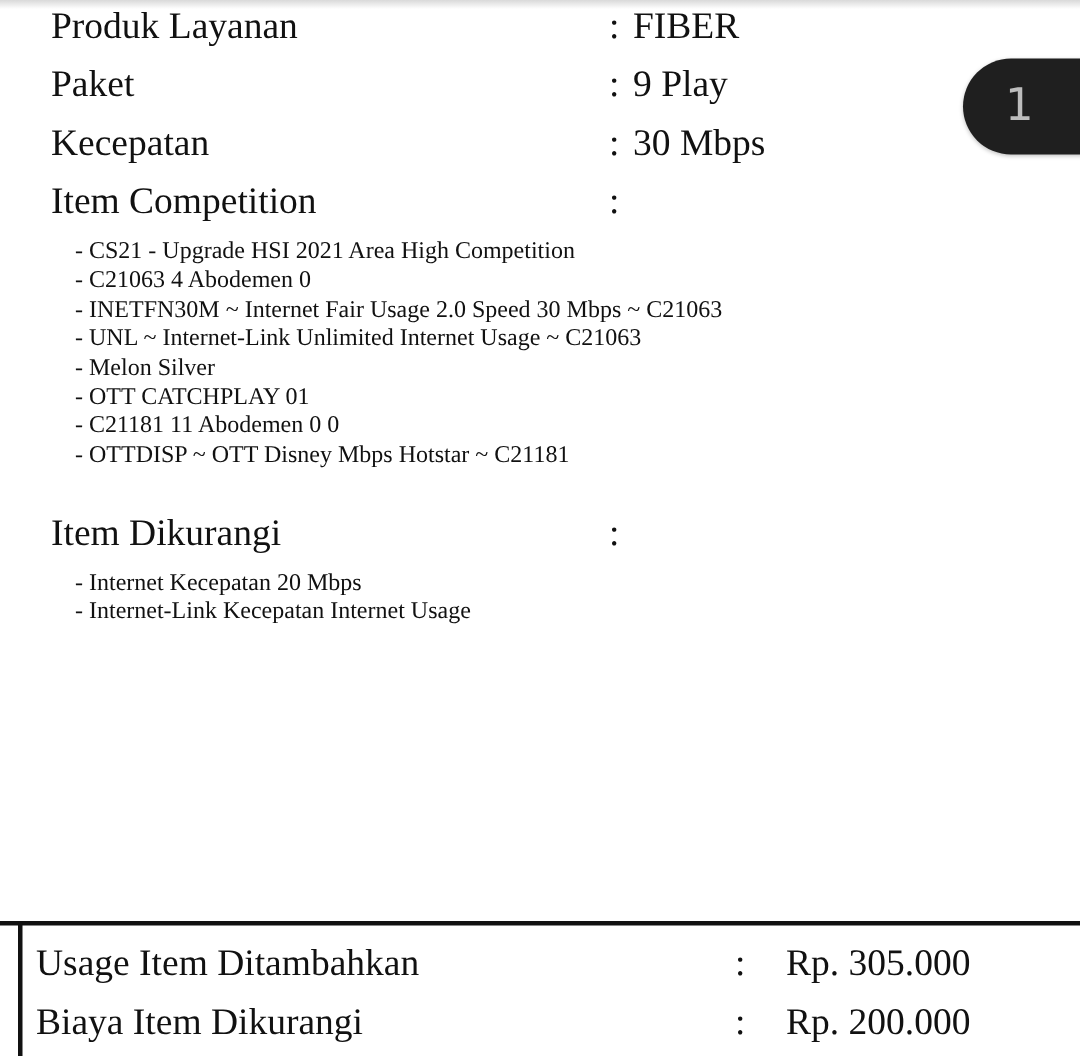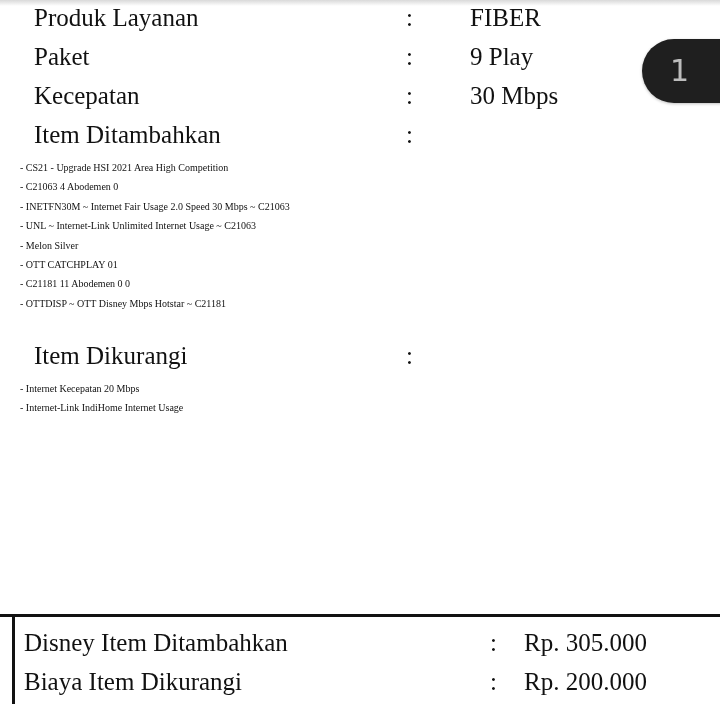--- a/index.html
+++ b/index.html
@@ -11,23 +11,23 @@
     .top-shadow {
       position: absolute; left: 0; top: 0; width: 720px; height: 6px;
       background: linear-gradient(#d9d9d9, rgba(255,255,255,0));
     }
     .row {
       position: absolute; left: 34px; font-size: 25px; line-height: 30px;
       white-space: nowrap;
     }
     .row .label { position: absolute; left: 0; top: 0; text-align: center; }
     .row .colon { position: absolute; left: 372px; top: 0; }
-    .row .value { position: absolute; left: 388px; top: 0; margin-left: 48px; }
+    .row .value { position: absolute; left: 388px; top: 0; }
     .list {
-      position: absolute; left: 20px; font-size: 10px; line-height: 19.4px;
+      position: absolute; left: 50px; font-size: 16px; line-height: 19.4px;
       margin: 0; padding: 0; list-style: none; white-space: nowrap;
     }
     .badge {
       position: absolute; left: 642px; top: 39px; width: 90px; height: 64px;
       background: #1f1f1f; border-radius: 32px 0 0 32px;
       color: #bdbdbd; font-family: "DejaVu Sans", "Liberation Sans", sans-serif;
       font-size: 30px; line-height: 64px; padding-left: 28px; box-sizing: border-box;
       box-shadow: 0 1px 3px rgba(0,0,0,0.25);
     }
     .hline { position: absolute; left: 0; top: 614px; width: 720px; height: 3px; background: #111; }
@@ -54,21 +54,21 @@
   <span class="label">Paket</span>
   <span class="colon">:</span>
   <span class="value">9 Play</span>
 </div>
 <div class="row" style="top:81px;">
   <span class="label">Kecepatan</span>
   <span class="colon">:</span>
   <span class="value">30 Mbps</span>
 </div>
 <div class="row" style="top:120px;">
-  <span class="label">Item Ditambahkan</span>
+  <span class="label">Item Competition</span>
   <span class="colon">:</span>
 </div>
 
 <ul class="list" style="top:158px;">
   <li>- CS21 - Upgrade HSI 2021 Area High Competition</li>
   <li>- C21063 4 Abodemen 0</li>
   <li>- INETFN30M ~ Internet Fair Usage 2.0 Speed 30 Mbps ~ C21063</li>
   <li>- UNL ~ Internet-Link Unlimited Internet Usage ~ C21063</li>
   <li>- Melon Silver</li>
   <li>- OTT CATCHPLAY 01</li>
@@ -76,30 +76,30 @@
   <li>- OTTDISP ~ OTT Disney Mbps Hotstar ~ C21181</li>
 </ul>
 
 <div class="row" style="top:341px;">
   <span class="label">Item Dikurangi</span>
   <span class="colon">:</span>
 </div>
 
 <ul class="list" style="top:379px;">
   <li>- Internet Kecepatan 20 Mbps</li>
-  <li>- Internet-Link IndiHome Internet Usage</li>
+  <li>- Internet-Link Kecepatan Internet Usage</li>
 </ul>
 
 <div class="badge">1</div>
 
 <div class="hline"></div>
 <div class="vline"></div>
 
 <div class="cost" style="top:628px;">
-  <span class="label">Disney Item Ditambahkan</span>
+  <span class="label">Usage Item Ditambahkan</span>
   <span class="colon">:</span>
   <span class="value">Rp. 305.000</span>
 </div>
 <div class="cost" style="top:667px;">
   <span class="label">Biaya Item Dikurangi</span>
   <span class="colon">:</span>
   <span class="value">Rp. 200.000</span>
 </div>
 
 </body></html>

